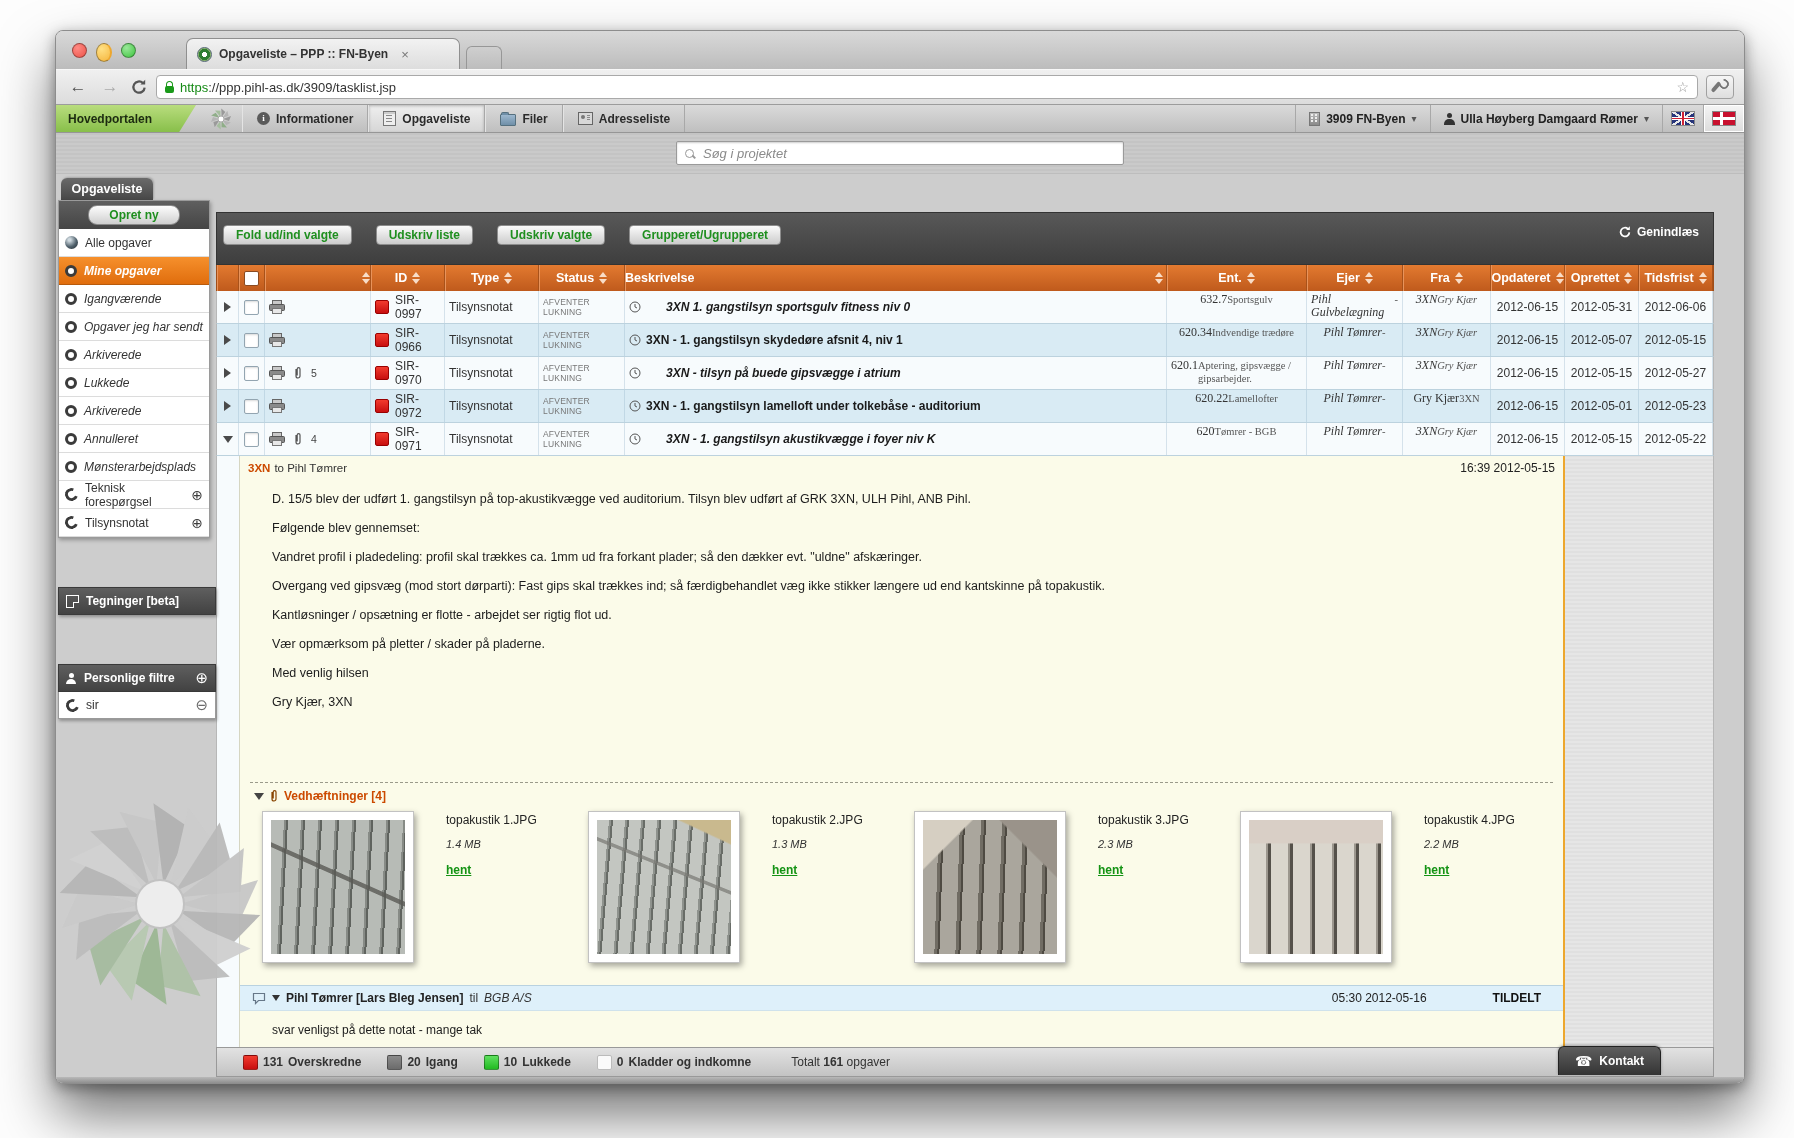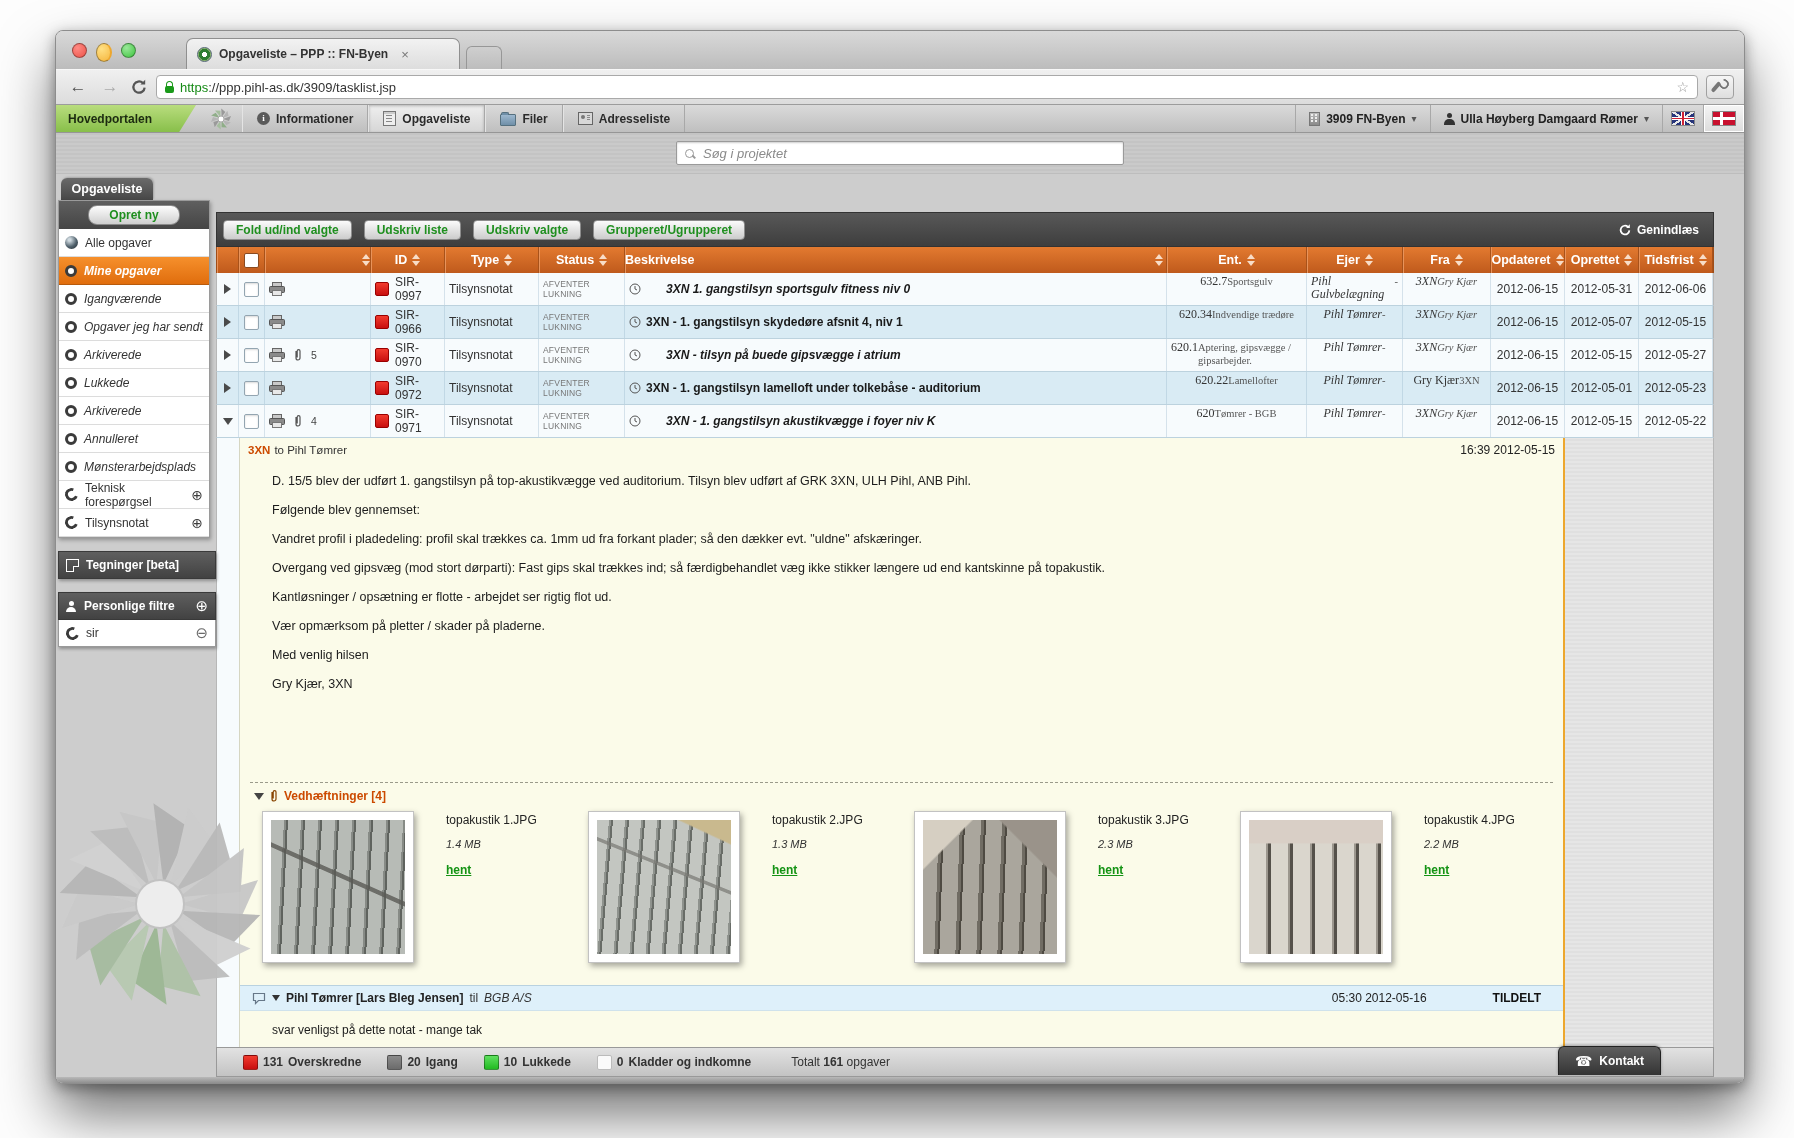--- a/index.html
+++ b/index.html
@@ -87,33 +87,33 @@
   .side-create{background:linear-gradient(#5f5f5f,#454545);padding:4px 0;display:flex;justify-content:center;}
   .btn-create{background:linear-gradient(#fdfdfd,#cfcfcf);border:1px solid #8a8a8a;border-radius:9px;color:#1f8f1f;font-weight:bold;font-size:12px;padding:2px 20px;}
   .side-item{display:flex;align-items:center;gap:7px;height:27px;padding:0 6px;border-bottom:1px solid #dcdcdc;font-size:12px;color:#333;font-style:italic;background:#fff;position:relative;}
   .side-item.plain{font-style:normal;}
   .side-item.sel{background:linear-gradient(#f6902c,#e06d0d);color:#fff;font-weight:bold;border-bottom:1px solid #b85a0c;}
   .donut{width:12px;height:12px;border-radius:50%;border:3.5px solid #3b3b3b;box-sizing:border-box;background:#fff;flex:none;}
   .globe{width:13px;height:13px;border-radius:50%;background:radial-gradient(circle at 35% 30%,#cfd9df 10%,#51626d 55%,#1d242a);flex:none;}
   .carc{width:13px;height:13px;border-radius:50%;border:3px solid #3b3b3b;border-right-color:transparent;transform:rotate(-25deg);box-sizing:border-box;flex:none;}
   .side-plus{margin-left:auto;font-size:14px;color:#3d3d3d;font-style:normal;}
   .side-gap{height:13px;}
-  .side-dark{background:linear-gradient(#5f5f5f,#424242);color:#fff;font-size:12px;font-weight:bold;display:flex;align-items:center;gap:7px;height:26px;padding:0 7px;border:1px solid #3a3a3a;width:142px;box-shadow:1px 2px 3px rgba(0,0,0,.3);}
+  .side-dark{background:linear-gradient(#5f5f5f,#424242);color:#fff;font-size:12px;font-weight:bold;display:flex;align-items:center;gap:7px;height:26px;padding:0 7px;border:1px solid #3a3a3a;width:142px;box-shadow:1px 2px 3px rgba(0,0,0,.3);margin-top:36px;}
   .ico-draw{width:11px;height:11px;border:1.5px solid #fff;position:relative;background:linear-gradient(315deg,transparent 4px,rgba(255,255,255,.0) 0);}
   .ico-draw::after{content:'';position:absolute;right:-1px;bottom:-1px;width:5px;height:5px;background:#4c4c4c;border-top:1.5px solid #fff;border-left:1.5px solid #fff;}
   .ico-wperson{width:11px;height:11px;position:relative;}
   .ico-wperson::before{content:'';position:absolute;left:3px;top:0;width:5px;height:5px;border-radius:50%;background:#fff;}
   .ico-wperson::after{content:'';position:absolute;left:0;top:6px;width:10px;height:5px;border-radius:5px 5px 0 0;background:#fff;}
   .dark-plus{margin-left:auto;font-size:15px;color:#fff;font-weight:normal;}
   .filter-row{width:142px;background:#fff;border:1px solid #9a9a9a;border-top:none;display:flex;align-items:center;gap:7px;height:26px;padding:0 7px;font-size:12px;color:#333;box-shadow:1px 2px 3px rgba(0,0,0,.3);}
   .filter-minus{margin-left:auto;font-size:15px;color:#6a6a6a;}
   .watermark{position:absolute;left:2px;top:560px;opacity:.95;}
   
   .main-col{flex:1;display:flex;flex-direction:column;padding:38px 30px 0 3px;min-width:0;}
-  .mtoolbar{height:27px;background:linear-gradient(#585858,#3e3e3e);border:1px solid #333;display:flex;align-items:center;gap:12px;padding:3px 6px;flex:none;}
+  .mtoolbar{height:27px;background:linear-gradient(#585858,#3e3e3e);border:1px solid #333;display:flex;align-items:flex-start;gap:24px;padding:12px 6px;flex:none;}
   .mbtn{background:linear-gradient(#fbfbfb,#cccccc);border:1px solid #8d8d8d;border-radius:4px;font-size:12px;font-weight:bold;color:#1f8f1f;padding:2px 12px;}
   .reloadbox{margin-left:auto;display:flex;align-items:center;gap:5px;color:#fff;font-size:12px;font-weight:bold;padding-right:8px;}
   
   .grid{display:grid;grid-template-columns:22px 26px 106px 74px 94px 86px minmax(0,1fr) 140px 96px 88px 74px 74px 74px;}
   .thead{background:linear-gradient(#e37a30,#bf5a1c);border-left:1px solid #a04d18;border-right:1px solid #a04d18;height:26px;flex:none;}
   .th{display:flex;align-items:center;justify-content:center;gap:5px;color:#fff;font-size:12.5px;font-weight:bold;border-right:1px solid #a8521a;box-shadow:inset 1px 0 0 #e8935b;}
   .sort{display:inline-flex;flex-direction:column;gap:2px;}
   .sort i{display:block;width:0;height:0;border-left:4px solid transparent;border-right:4px solid transparent;}
   .sort i.up{border-bottom:5px solid #f8ddc8;}
   .sort i.dn{border-top:5px solid #f8ddc8;}

